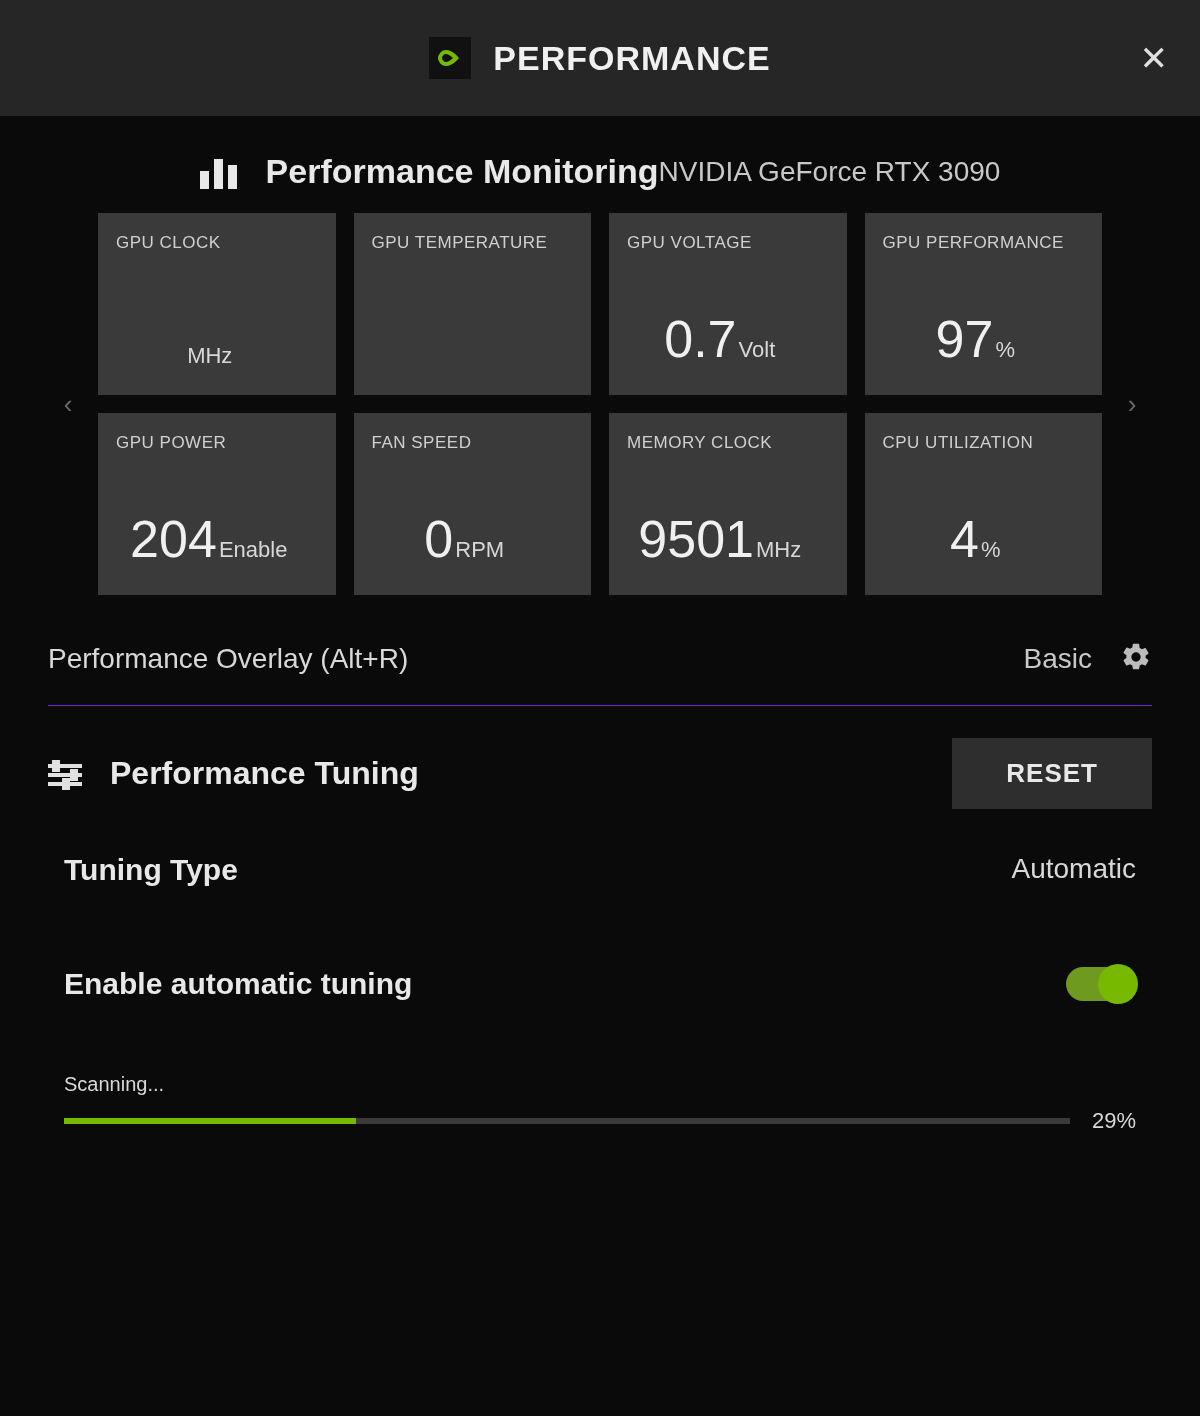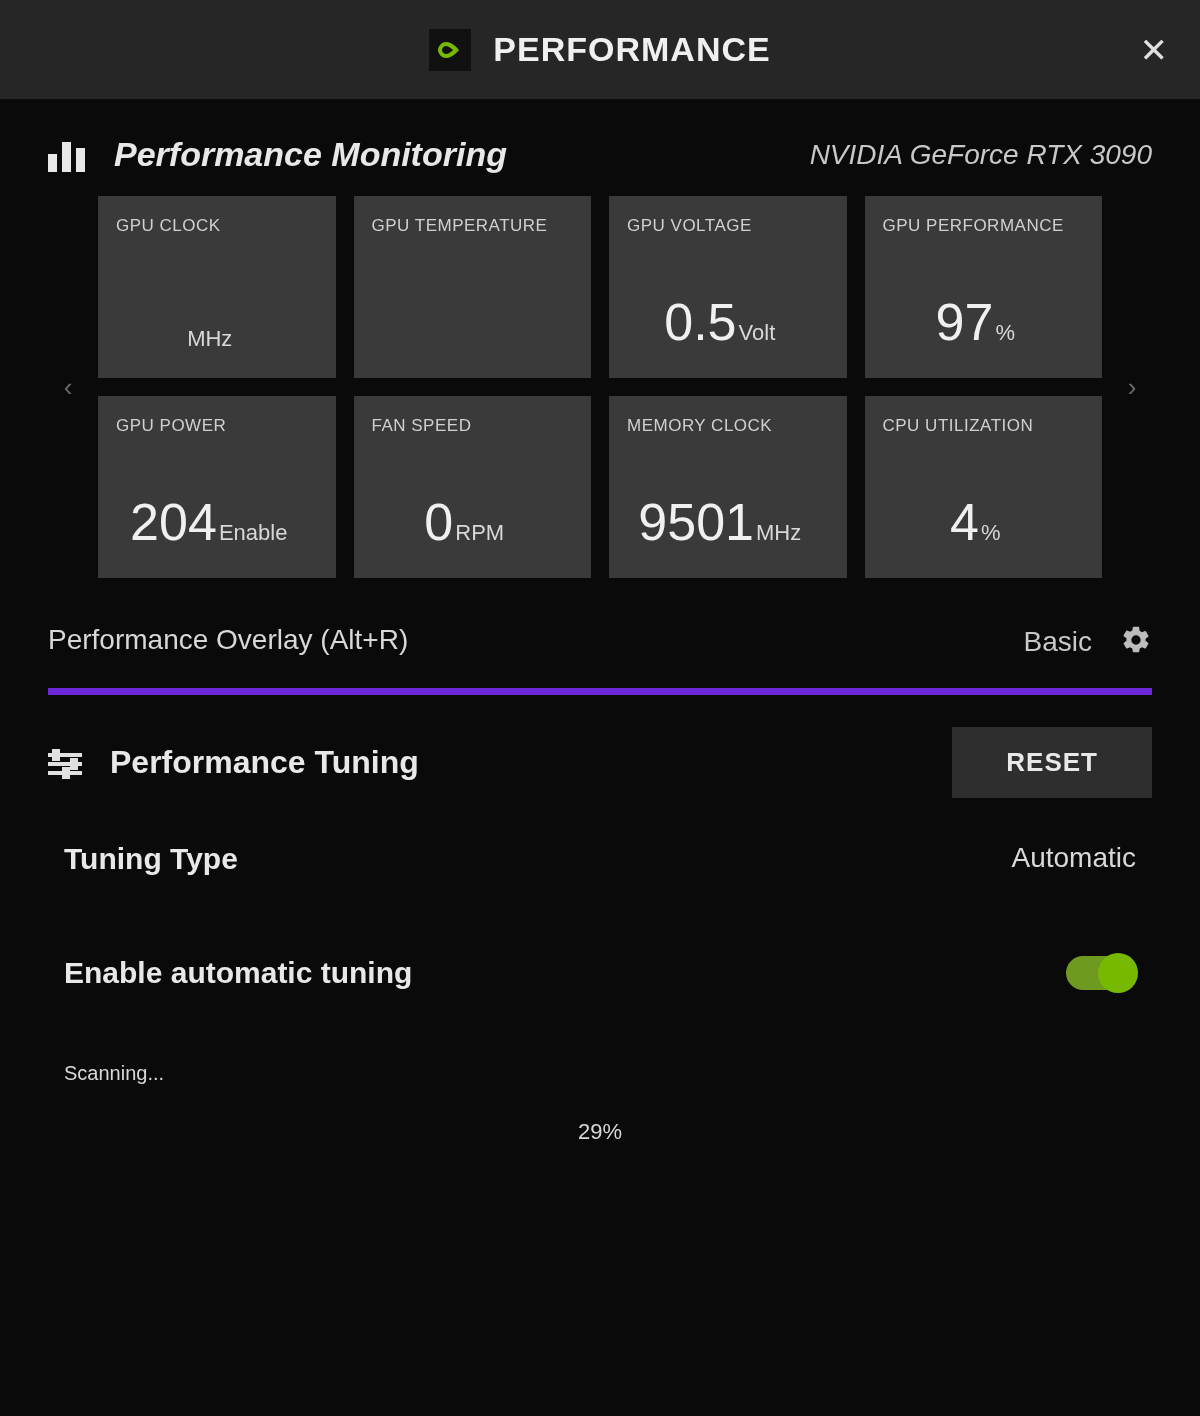--- a/index.html
+++ b/index.html
@@ -4,21 +4,21 @@
 <style>
 * { margin: 0; padding: 0; box-sizing: border-box; }
 body {
   background: #0a0a0a;
   color: #e8e8e8;
   font-family: "Segoe UI", Arial, sans-serif;
   width: 1200px;
 }
 .header {
   background: #262626;
-  height: 99px;
+  height: 116px;
   display: flex;
   align-items: center;
   justify-content: center;
   position: relative;
 }
 .header-logo {
   width: 42px;
   height: 42px;
   background: #111;
   display: flex;
@@ -42,23 +42,22 @@
   cursor: pointer;
   font-weight: 300;
   line-height: 1;
 }
 .content {
   padding: 36px 48px;
 }
 .row1 {
   display: flex;
   align-items: center;
-  justify-content: space-between;
+  justify-content: center;
   margin-bottom: 22px;
-  font-style: italic;
 }
 .row1-left {
   display: flex;
   align-items: center;
 }
 .bars-icon {
   width: 40px;
   height: 34px;
   margin-right: 26px;
   display: flex;
@@ -127,25 +126,25 @@
   font-weight: 400;
   color: #f0f0f0;
 }
 .tile-unit {
   font-size: 22px;
   color: #d8d8d8;
   margin-left: 2px;
 }
 .overlay-row {
   display: flex;
-  align-items: flex-start;
+  align-items: center;
   justify-content: space-between;
   margin-top: 46px;
   padding-bottom: 28px;
-  border-bottom: 7px solid #6d28d9;
+  border-bottom: 1px solid #6d28d9;
 }
 .overlay-label {
   font-size: 28px;
   color: #d8d8d8;
   font-weight: 500;
 }
 .overlay-right {
   display: flex;
   align-items: center;
   gap: 28px;
@@ -230,21 +229,20 @@
 }
 .scan-label {
   font-size: 20px;
   color: #d8d8d8;
   margin-bottom: 12px;
 }
 .progress-wrap {
   display: flex;
   align-items: center;
   gap: 22px;
-  flex-direction: column;
 }
 .progress-bar {
   flex: 1;
   height: 6px;
   background: #3a3a3a;
   position: relative;
 }
 .progress-fill {
   height: 100%;
   background: #76b900;
@@ -289,21 +287,21 @@
         <div class="tile-val">
             <span class="tile-unit">MHz</span>
           </div>
       </div>
       <div class="tile">
         <div class="tile-label">GPU TEMPERATURE</div>
       </div>
       <div class="tile">
         <div class="tile-label">GPU VOLTAGE</div>
         <div class="tile-val">
-            <span class="tile-num">0.5</span>
+            <span class="tile-num">0.7</span>
             <span class="tile-unit">Volt</span>
           </div>
       </div>
       <div class="tile">
         <div class="tile-label">GPU PERFORMANCE</div>
         <div class="tile-val">
             <span class="tile-num">97</span>
             <span class="tile-unit">%</span>
           </div>
       </div>

